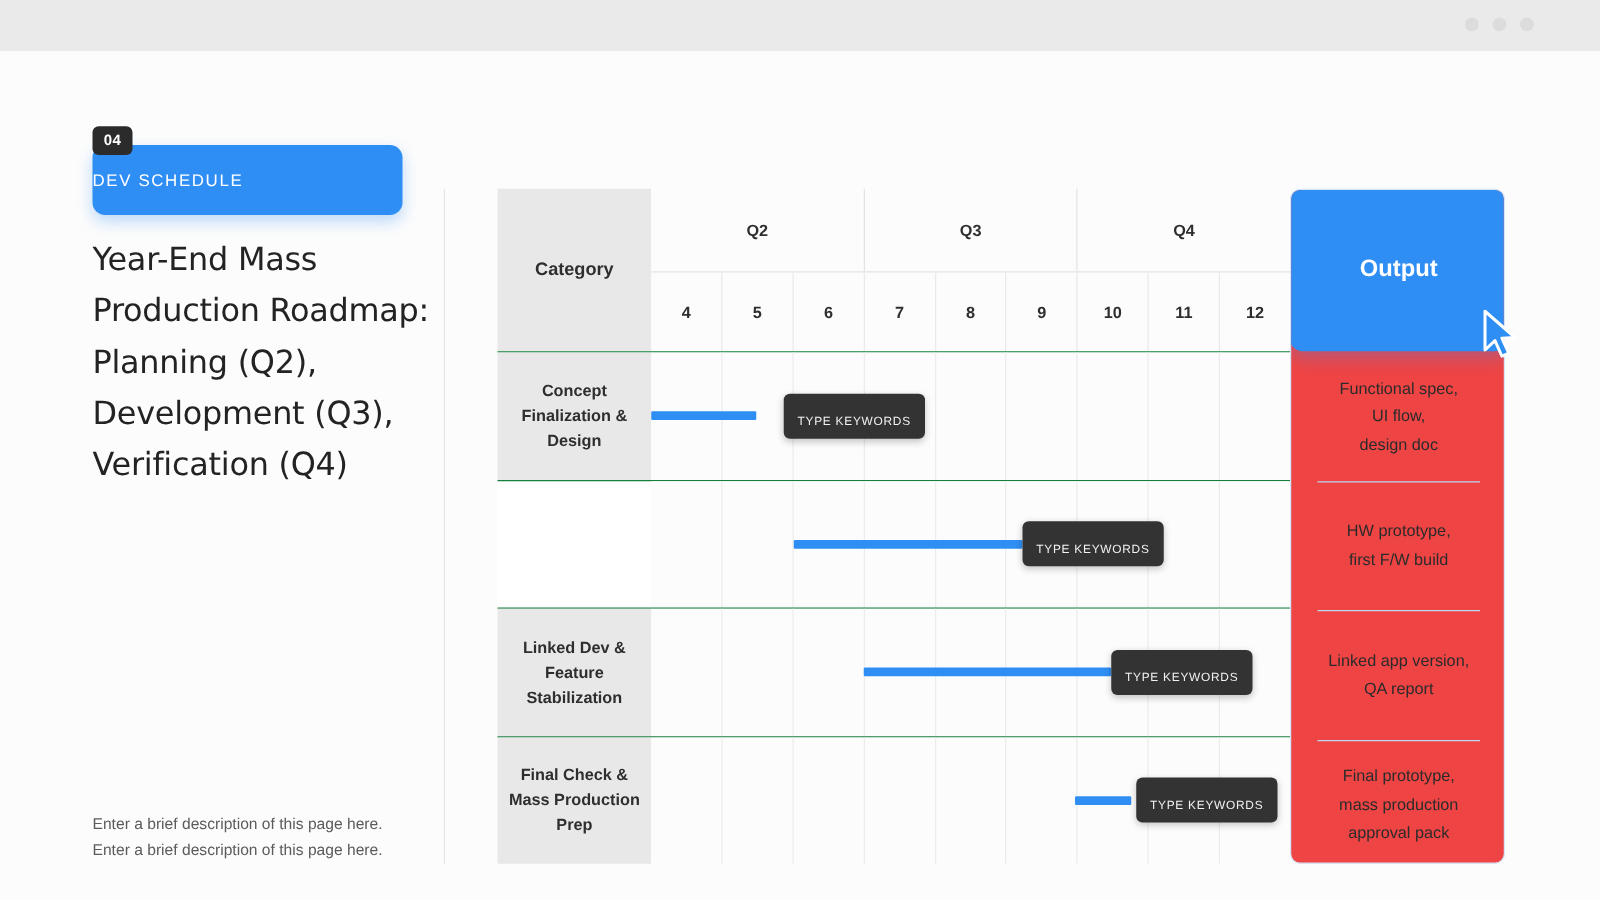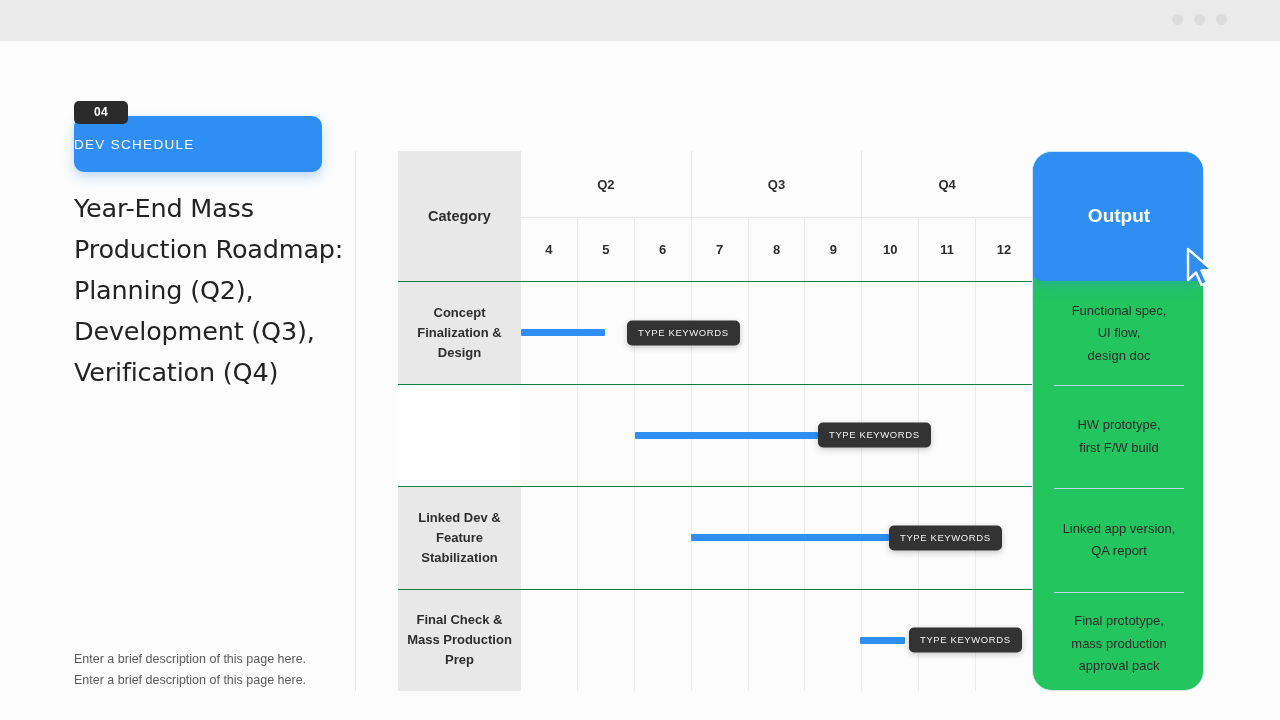--- a/index.html
+++ b/index.html
@@ -32,21 +32,21 @@
   }
 
   
   .left-col { position: absolute; left: 74px; top: 60px; width: 252px; }
 
   .badge-wrap { position: relative; width: 248px; }
   .num-chip {
     position: absolute; left: 0; top: 0;
     background: #2b2b2b; color: #ffffff;
     font-size: 12px; font-weight: 700; letter-spacing: .3px;
-    padding: 5px 20px 6px; border-radius: 5px; z-index: 3;
+    padding: 5px 9px 6px; border-radius: 5px; z-index: 3;
     line-height: 1;
   }
   .title-pill {
     position: absolute; left: 0; top: 15px;
     width: 248px; height: 56px;
     background: #2f8ef4; border-radius: 10px;
     display: flex; align-items: center; 
     box-shadow: 0 5px 12px rgba(47,142,244,0.30);
   }
   .title-pill span {
@@ -125,29 +125,29 @@
   .lane-grid i:first-child { border-left: none; }
 
   .bar {
     position: absolute; height: 7px; top: 50%; margin-top: -3.5px;
     background: #2f8ef4; border-radius: 1px;
   }
   .kw-tip {
     position: absolute; top: 50%; transform: translateY(-50%);
     background: #333333; color: #f2f2f2;
     font-size: 9.5px; letter-spacing: .6px;
-    padding: 6px 11px 8px; border-radius: 5px;
+    padding: 17px 11px 8px; border-radius: 5px;
     white-space: nowrap; box-shadow: 0 2px 6px rgba(0,0,0,0.22);
   }
 
   
   .output-panel {
     position: absolute; left: 1032px; top: 110px;
     width: 172px; height: 540px;
-    background: #22c55e; border-radius: 20px;
+    background: #ef4444; border-radius: 8px;
     border: 1px solid #d4e4f8;
     overflow: hidden;
     padding-left: 32px;
   }
   .output-head {
     position: absolute; left: -1px; top: -1px; width: 174px; height: 130px;
     background: #2f8ef4; border-radius: 10px;
     display: flex; align-items: center; justify-content: center;
     box-shadow: 0 5px 14px rgba(47,142,244,0.30);
   }

